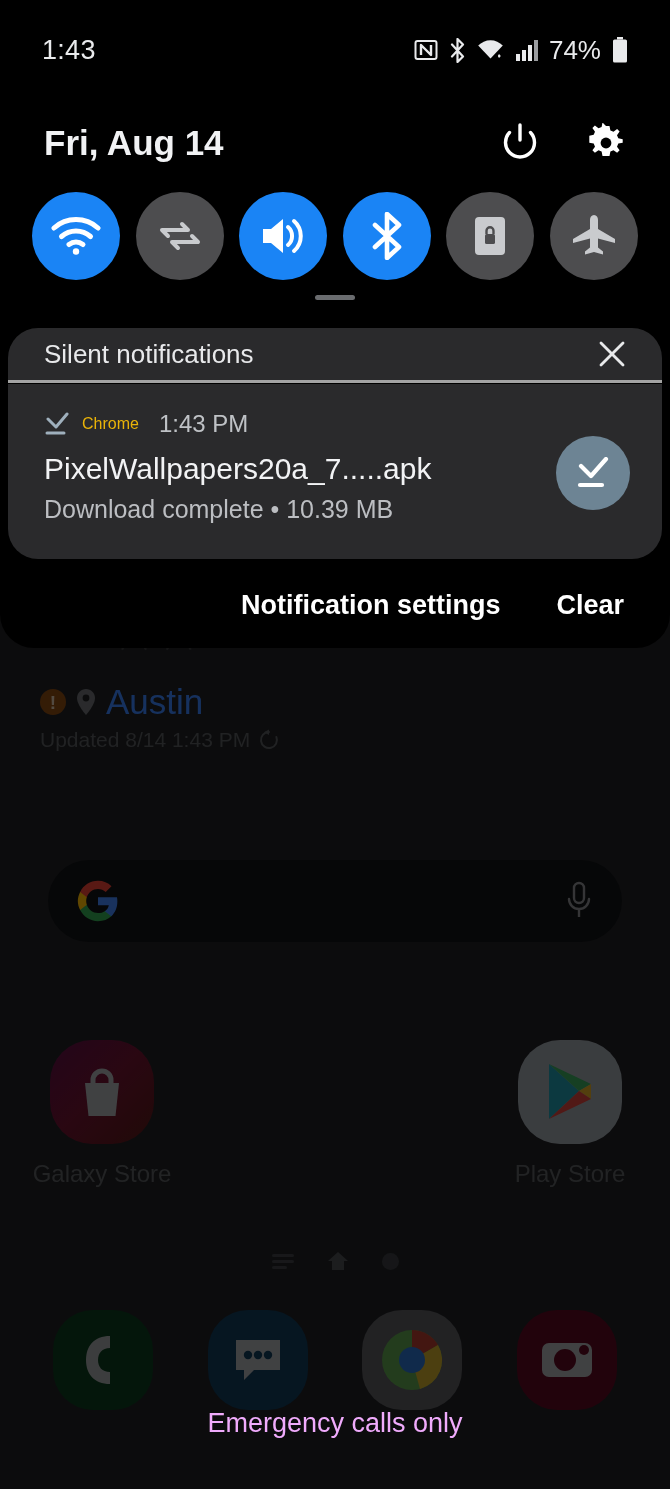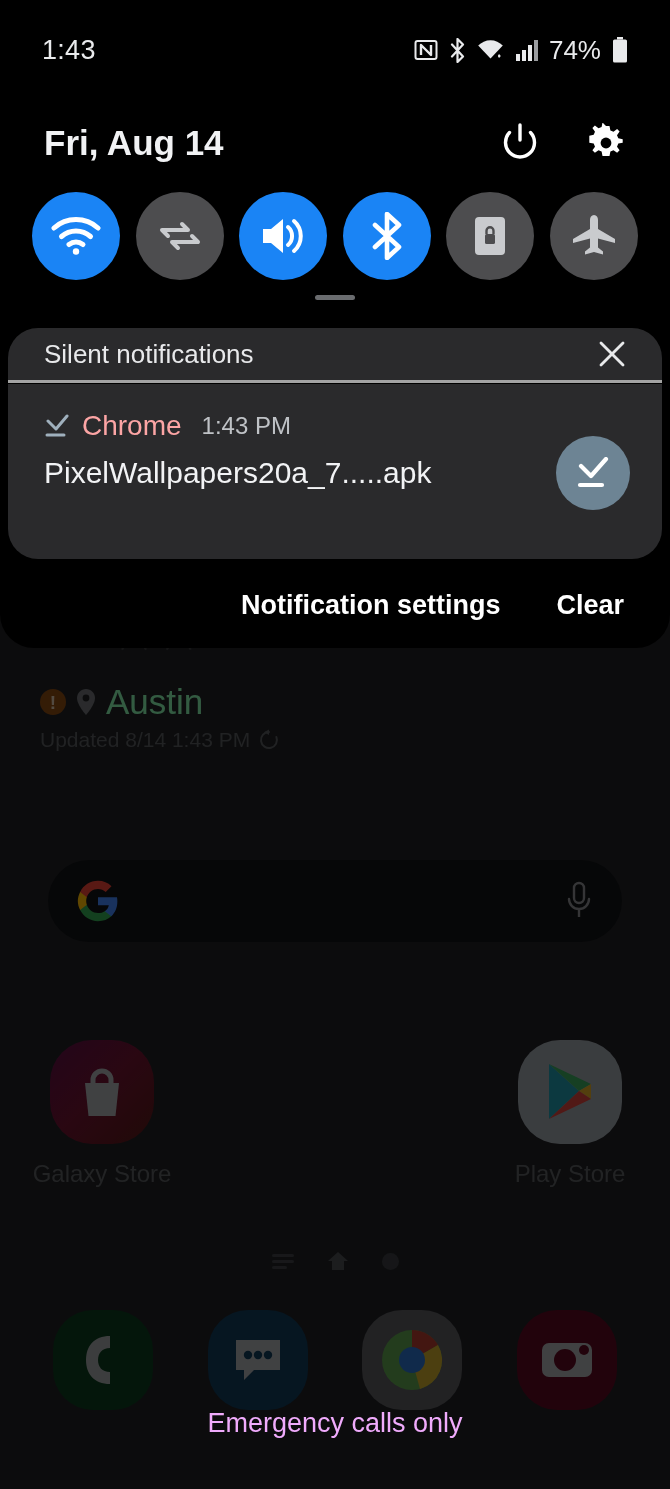--- a/index.html
+++ b/index.html
@@ -37,21 +37,21 @@
   }
   .weather-loc{
     position:absolute; left:40px; top:62px; display:flex; align-items:center; gap:10px;
   }
   .alert-badge{
     width:26px; height:26px; border-radius:50%;
     background:#8a4a12; color:#d8c2aa; font-size:19px; font-weight:700;
     display:flex; align-items:center; justify-content:center; line-height:1;
   }
   .pin-icon{ width:20px; height:26px; display:block; }
-  .weather-city{ font-size:35px; color:#86efac; font-weight:400; }
+  .weather-city{ font-size:35px; color:#3b82f6; font-weight:400; }
   .weather-updated{
     position:absolute; left:40px; top:108px;
     font-size:21px; color:#57595c; display:flex; align-items:center; gap:8px;
   }
 
   
   .search-pill{
     position:absolute; left:48px; top:860px; width:574px; height:82px;
     background:#121315; border-radius:41px;
     display:flex; align-items:center; justify-content:space-between;
@@ -165,21 +165,21 @@
   .silent-title{ font-size:26px; color:#e8e9eb; }
 
   
   #notif-card{
     position:absolute; left:8px; top:384px; width:654px; height:175px;
     background:#2a2a2c;
     border-bottom-left-radius:30px; border-bottom-right-radius:30px;
     padding:26px 30px 0 36px;
   }
   .notif-meta{ display:flex; align-items:center; gap:12px; margin-bottom:14px; }
-  .notif-app{ font-size:28px; color:#fca5a5; }
+  .notif-app{ font-size:16px; color:#eab308; }
   .notif-time{ font-size:24px; color:#bfc2c6; margin-left:8px; }
   .notif-title{ font-size:30px; color:#f2f3f5; font-weight:400; line-height:1.1; }
   .notif-body{ font-size:25px; color:#bcbec2; margin-top:10px; }
   #notif-action-icon{
     position:absolute; right:32px; top:52px;
     width:74px; height:74px; border-radius:50%;
     background:#6d8494;
     display:flex; align-items:center; justify-content:center;
   }
 
@@ -411,20 +411,21 @@
   <div id="notif-card">
     <div class="notif-meta">
       <svg width="26" height="24" viewBox="0 0 26 24">
         <path d="M4 7 L12 15 L23 2" fill="none" stroke="#9fb0bd" stroke-width="3" stroke-linecap="round" stroke-linejoin="round"></path>
         <line x1="3" y1="21" x2="20" y2="21" stroke="#9fb0bd" stroke-width="3" stroke-linecap="round"></line>
       </svg>
       <span class="notif-app">Chrome</span>
       <span class="notif-time">1:43 PM</span>
     </div>
     <div class="notif-title">PixelWallpapers20a_7.....apk</div>
+    <div class="notif-body">Download complete • 10.39 MB</div>
     <div id="notif-action-icon">
       <svg width="36" height="33" viewBox="0 0 36 33">
         <path d="M6 9 L16 19 L31 2" fill="none" stroke="#ffffff" stroke-width="4.2" stroke-linecap="round" stroke-linejoin="round"></path>
         <line x1="5" y1="28" x2="27" y2="28" stroke="#ffffff" stroke-width="4.2" stroke-linecap="round"></line>
       </svg>
     </div>
   </div>
 
   <div id="shade-footer">
     <span class="footer-btn">Notification settings</span>

